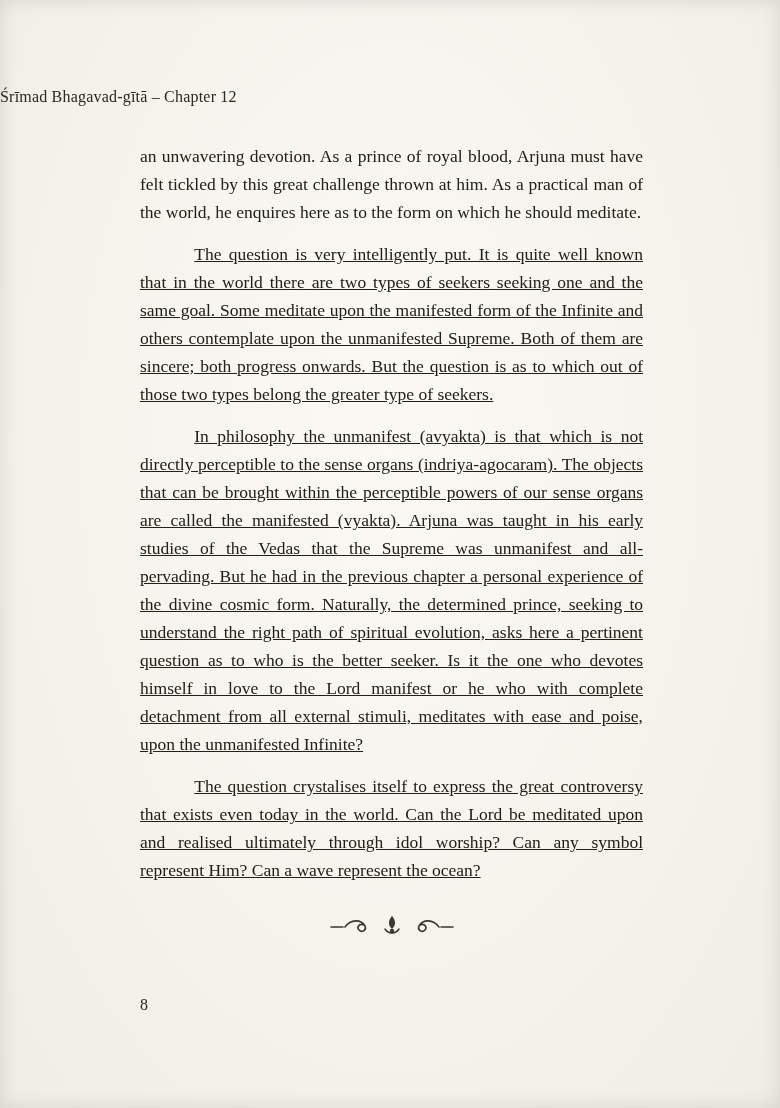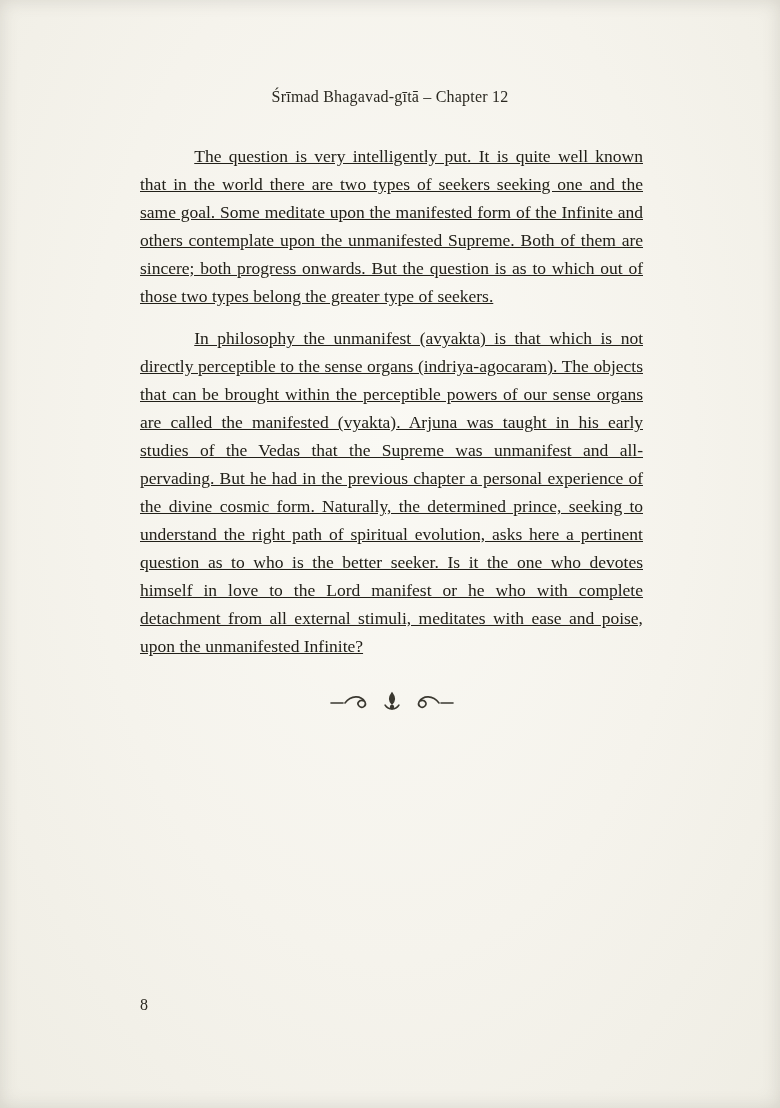--- a/index.html
+++ b/index.html
@@ -14,21 +14,20 @@
     margin: 0 auto;
     background:
       radial-gradient(ellipse at 50% 40%, #faf9f4 0%, #f5f3ec 55%, #efede4 100%);
     box-shadow: inset 0 0 18px rgba(90, 85, 70, 0.18);
     overflow: hidden;
     font-family: "Liberation Serif", "DejaVu Serif", serif;
     color: #222019;
   }
   .running-header {
     margin-top: 88px;
-    text-align: center;
     font-size: 16px;
     letter-spacing: 0.2px;
     color: #2a2820;
   }
   .text-block {
     margin: 36px 137px 0 140px;
     width: 503px;
     font-size: 17.5px;
     line-height: 28px;
     text-align: justify;
@@ -57,22 +56,24 @@
   }
 </style>
 </head>
 <body>
 
 <div class="page">
 
   <div class="running-header">Śrīmad Bhagavad-gītā – Chapter 12</div>
 
   <div class="text-block">
+    <p>an unwavering devotion. As a prince of royal blood, Arjuna must have felt tickled by this great challenge thrown at him. As a practical man of the world, he enquires here as to the form on which he should meditate.</p>
     <p class="indented">The question is very intelligently put. It is quite well known that in the world there are two types of seekers seeking one and the same goal. Some meditate upon the manifested form of the Infinite and others contemplate upon the unmanifested Supreme. Both of them are sincere; both progress onwards. But the question is as to which out of those two types belong the greater type of seekers.</p>
     <p class="indented">In philosophy the unmanifest (avyakta) is that which is not directly perceptible to the sense organs (indriya-agocaram). The objects that can be brought within the perceptible powers of our sense organs are called the manifested (vyakta). Arjuna was taught in his early studies of the Vedas that the Supreme was unmanifest and all-pervading. But he had in the previous chapter a personal experience of the divine cosmic form. Naturally, the determined prince, seeking to understand the right path of spiritual evolution, asks here a pertinent question as to who is the better seeker. Is it the one who devotes himself in love to the Lord manifest or he who with complete detachment from all external stimuli, meditates with ease and poise, upon the unmanifested Infinite?</p>
+    <p class="indented">The question crystalises itself to express the great controversy that exists even today in the world. Can the Lord be meditated upon and realised ultimately through idol worship? Can any symbol represent Him? Can a wave represent the ocean?</p>
 
     <div class="divider">
       <svg width="130" height="26" viewBox="0 0 130 26" fill="none" stroke="#3a3830" stroke-width="1.6" stroke-linecap="round">
 
         <path d="M4 14 h12"></path>
         <path d="M18 14 c6 -8 16 -8 20 -1 c2 4 -3 7 -6 4 c-3 -3 1 -7 5 -5"></path>
 
         <g stroke-width="1.4">
           <path d="M65 4 c-3 4 -3 8 0 11 c3 -3 3 -7 0 -11 z" fill="#3a3830"></path>
           <circle cx="65" cy="18" r="2.2" fill="#3a3830" stroke="none"></circle>

